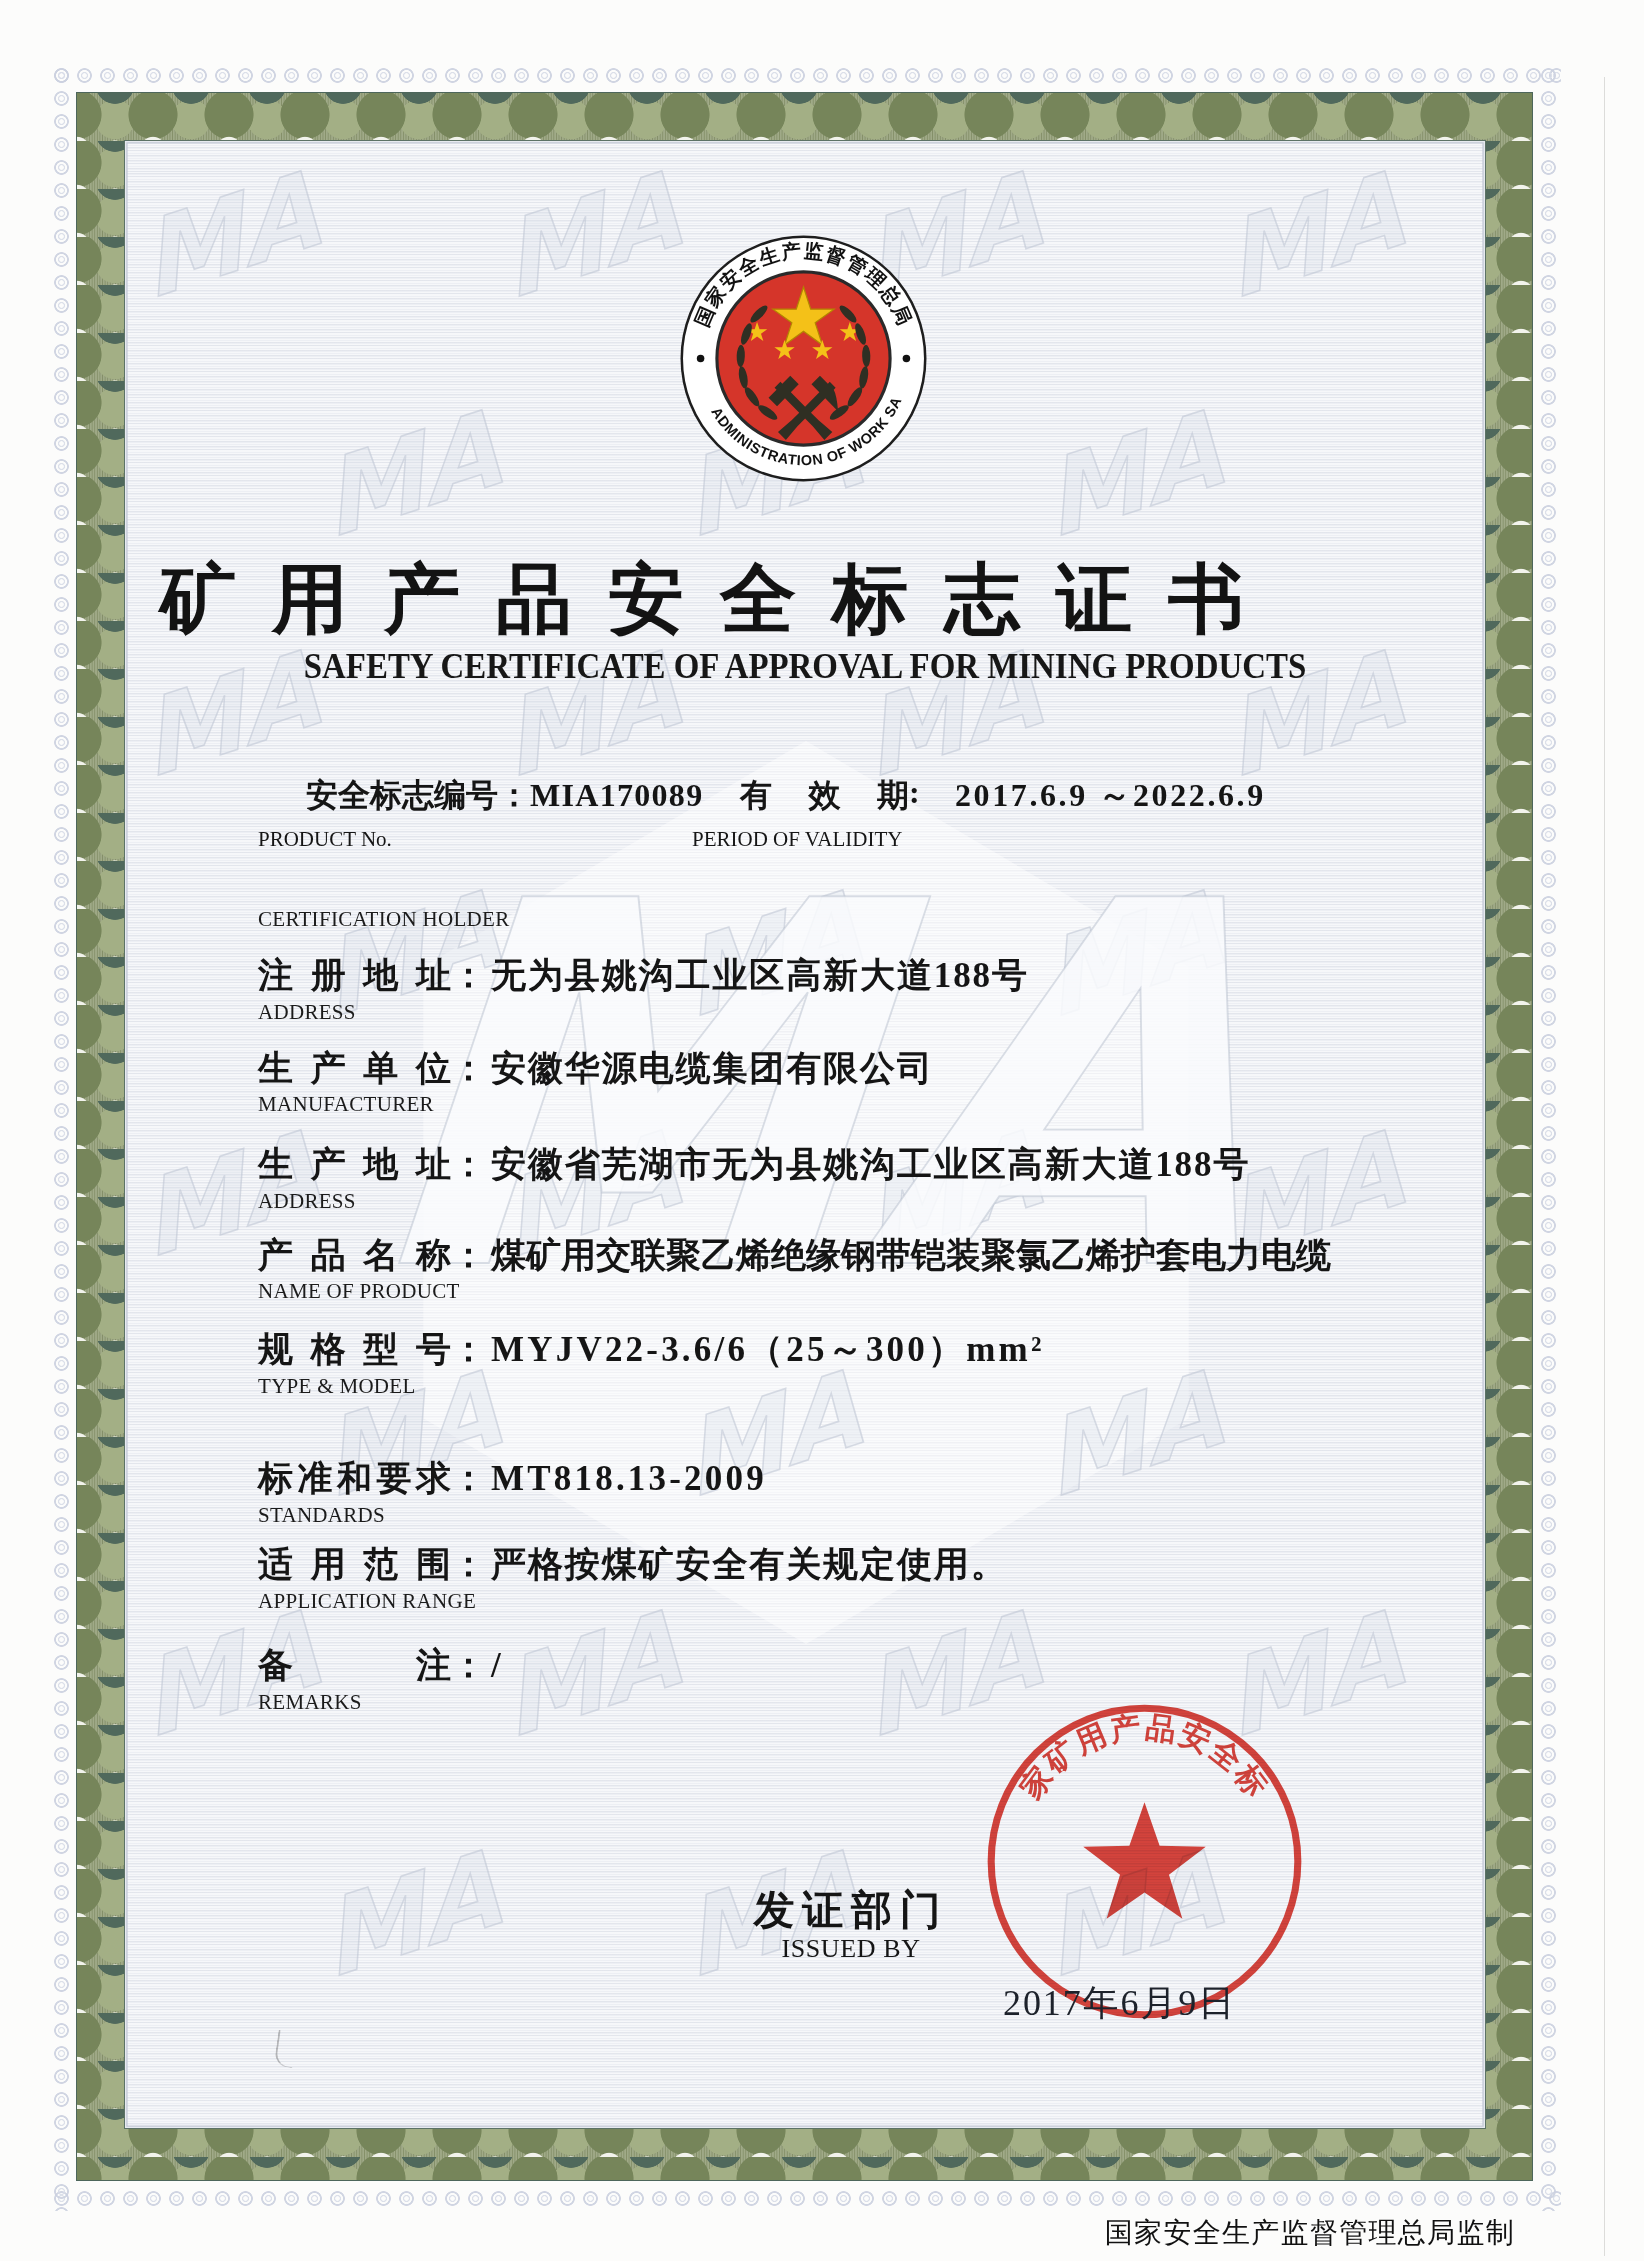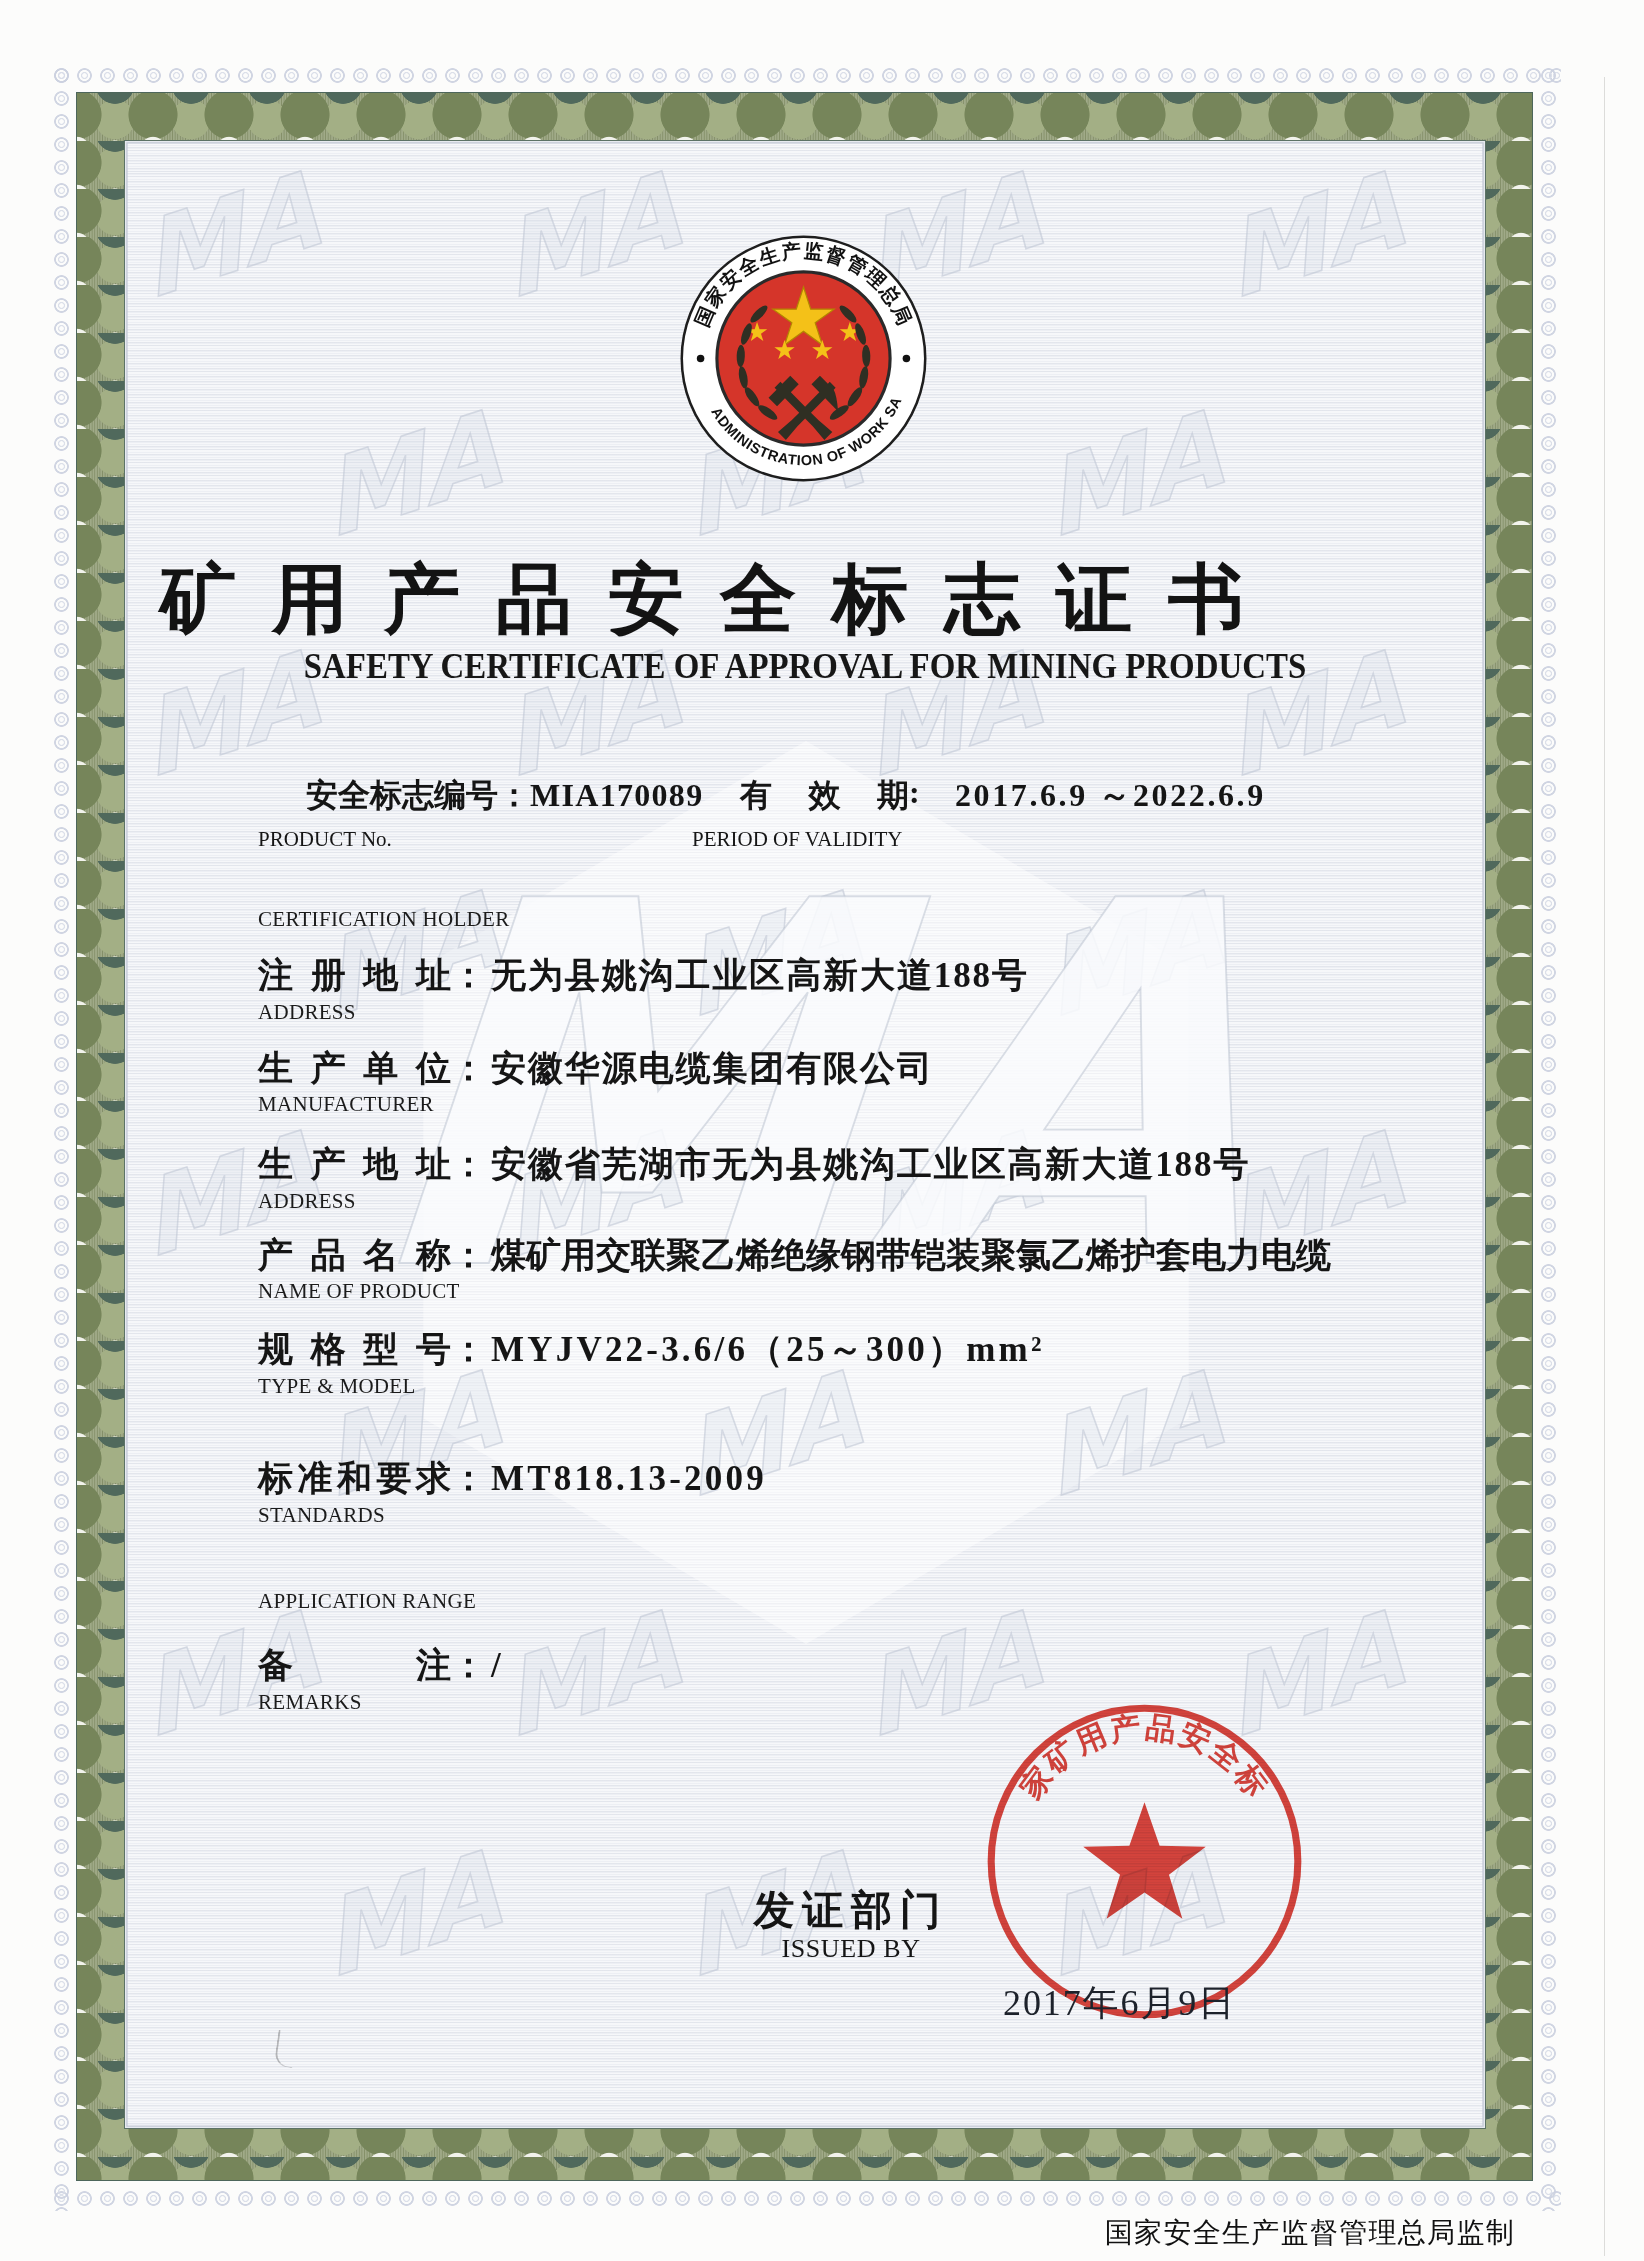--- a/index.html
+++ b/index.html
@@ -249,20 +249,21 @@
 
   <div class="frow" style="top:1232px;"><span class="jlabel w300">产品名称</span><span class="colon">：</span><span class="fvalue" style="letter-spacing:0px;">煤矿用交联聚乙烯绝缘钢带铠装聚氯乙烯护套电力电缆</span></div>
   <div class="fsub" style="top:1279px;">NAME OF PRODUCT</div>
 
   <div class="frow" style="top:1326px;"><span class="jlabel w300">规格型号</span><span class="colon">：</span><span class="fvalue" style="letter-spacing:3.2px;">MYJV22-3.6/6（25～300）mm²</span></div>
   <div class="fsub" style="top:1374px;">TYPE &amp; MODEL</div>
 
   <div class="frow" style="top:1455px;"><span class="jlabel w300">标准和要求</span><span class="colon">：</span><span class="fvalue" style="letter-spacing:3.2px;">MT818.13-2009</span></div>
   <div class="fsub" style="top:1503px;">STANDARDS</div>
 
+  <div class="frow" style="top:1541px;"><span class="jlabel w300">适用范围</span><span class="colon">：</span><span class="fvalue">严格按煤矿安全有关规定使用。</span></div>
   <div class="fsub" style="top:1589px;">APPLICATION RANGE</div>
 
   <div class="frow" style="top:1642px;"><span class="jlabel w300">备注</span><span class="colon">：</span><span class="fvalue">/</span></div>
   <div class="fsub" style="top:1690px;">REMARKS</div>
 
 
   <svg class="stamp" width="335" height="335" viewBox="0 0 520 520">
     <circle cx="260" cy="260" r="238" fill="none" stroke="#d8352c" stroke-width="11"></circle>
     <polygon points="260,168 283.5,235.6 355.1,237.1 298,280.4 318.8,348.9 260,308 201.2,348.9 222,280.4 164.9,237.1 236.5,235.6" fill="#d8352c"></polygon>
     <defs>

